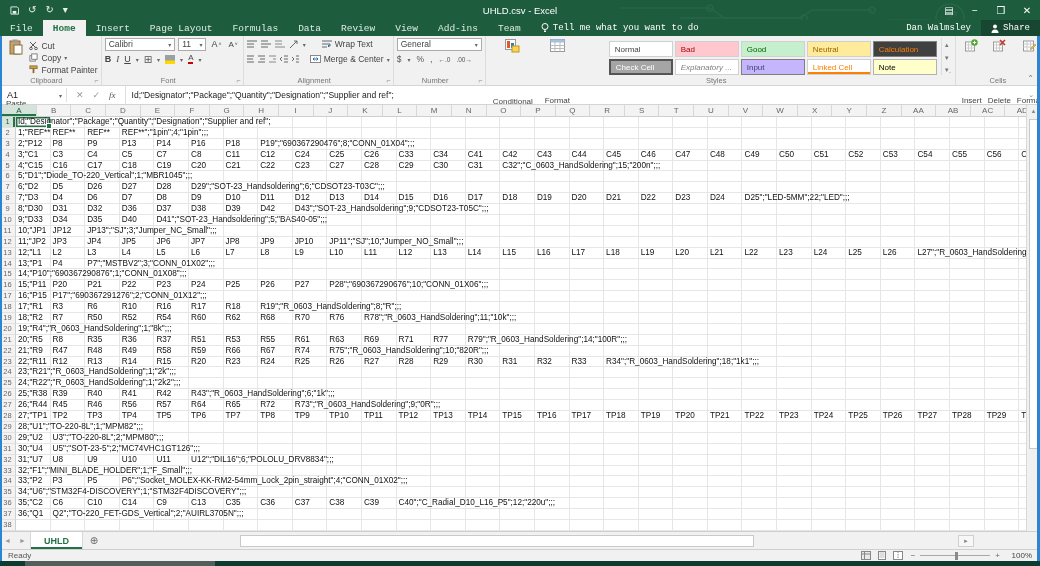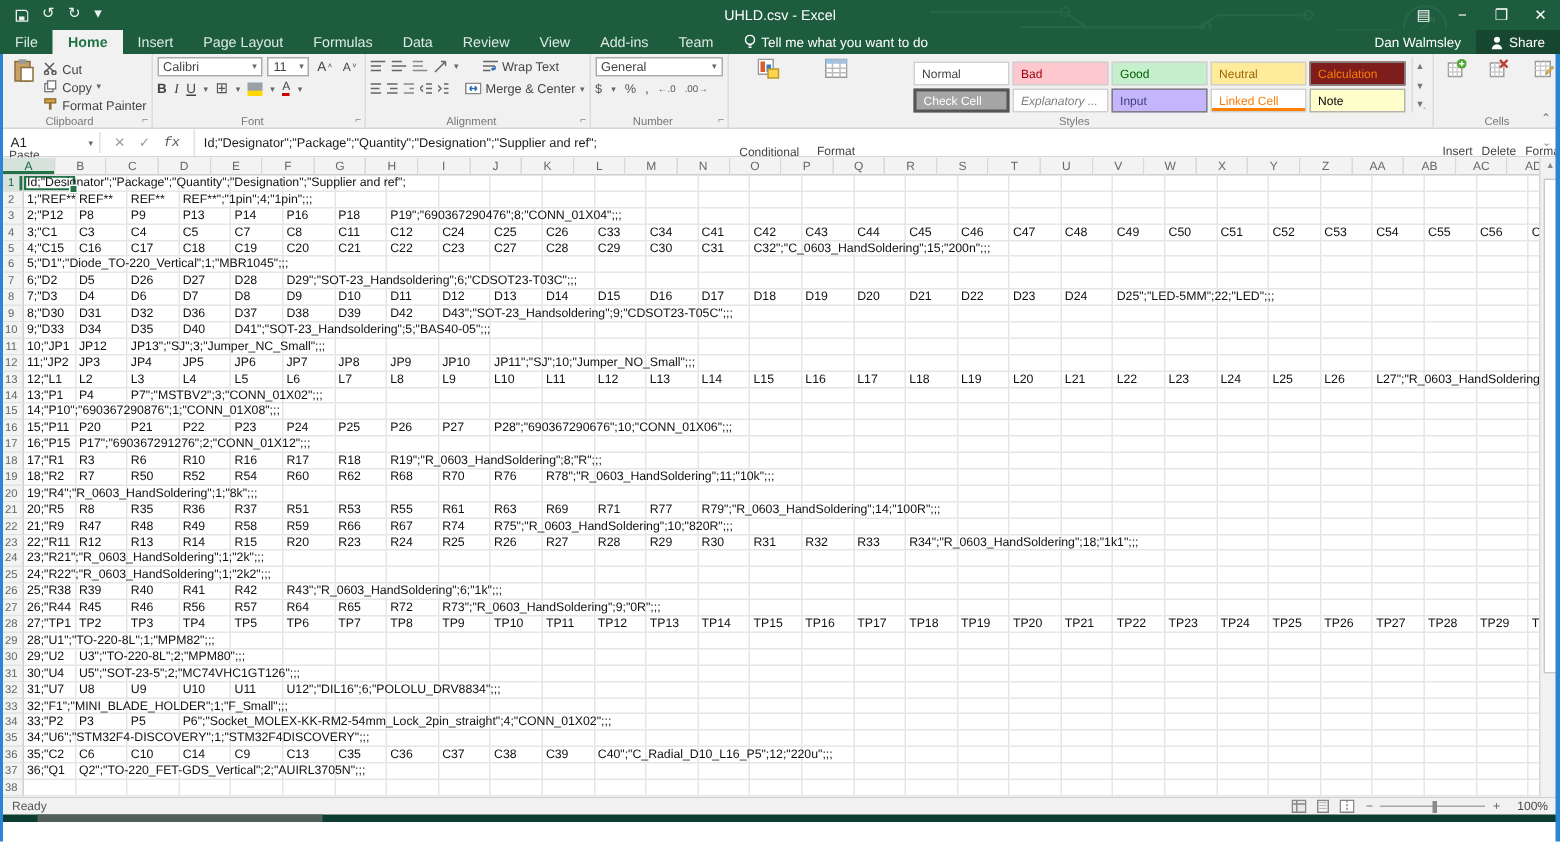--- a/index.html
+++ b/index.html
@@ -10,21 +10,21 @@
   
   .titlebar { height:20px; background:#1e5c3e; position:relative; display:flex; align-items:center; color:#fff; }
   .circuit { position:absolute; right:0; top:0; width:420px; height:36px; opacity:.5; pointer-events:none; }
   .qat { display:flex; align-items:center; gap:9px; margin-left:10px; font-size:10px; z-index:2; }
   .qat .qbtn { color:#e9f1ec; font-size:10px; line-height:10px; }
   .apptitle { position:absolute; left:50%; transform:translateX(-50%); font-size:9.5px; color:#fff; z-index:2; }
   .wincontrols { margin-left:auto; display:flex; z-index:2; }
   .winbtn { width:26px; height:20px; display:flex; align-items:center; justify-content:center; font-size:10px; color:#fff; }
 
   
-  .tabrow { height:16px; background:#1e5c3e; display:flex; align-items:stretch; font-size:9.5px; position:relative; }
+  .tabrow { height:16px; background:#1e5c3e; display:flex; align-items:stretch; font-size:9.5px; position:relative;font-family:Liberation Mono, monospace; }
   .rtab { padding:0 10px; display:flex; align-items:center; color:#dcebe2; white-space:nowrap; }
   .rtab.active { background:#f1f1f1; color:#217346; font-weight:bold; }
   .tellme { display:flex; align-items:center; gap:4px; color:#fff; padding:0 10px; font-size:9px; }
   .accountarea { margin-left:auto; display:flex; align-items:stretch;justify-content:space-between; }
   .username { display:flex; align-items:center; color:#fff; font-size:9px; padding:0 10px; }
   .sharebtn { display:flex; align-items:center; gap:4px; background:rgba(0,0,0,.22); color:#fff; font-size:9px; padding:0 10px; }
 
   
   .ribbon { height:50px; background:#f1f1f1; border-bottom:1px solid #d5d5d5; display:flex; color:#444; position:relative; }
   .rgroup { position:relative; border-right:1px solid #dcdcdc; padding:2px 3px 10px 3px; display:flex; }
@@ -38,36 +38,36 @@
   .dda { font-size:6px; color:#666; }
   .fmt-b { font-weight:bold; font-size:9px; }
   .fmt-i { font-style:italic; font-family:"Liberation Serif",serif; font-size:9px; }
   .fmt-u { text-decoration:underline; font-size:9px; }
   .iconbtn { display:flex; align-items:center; gap:1px; padding:0 2px; font-size:9px; }
   .style-gallery { display:grid; grid-template-columns:repeat(5,64px); grid-auto-rows:16px; gap:2px; margin:3px 2px 0 4px;padding-left:27px; }
   .stylecell { font-size:8px; display:flex; align-items:center; padding:0 5px; border:1px solid #d0d0d0; background:#fff; white-space:nowrap; overflow:hidden; }
   .st-bad { background:#ffc7ce; color:#9c0006; }
   .st-good { background:#c6efce; color:#006100; }
   .st-neutral { background:#ffeb9c; color:#9c6500; }
-  .st-calculation { background:#7f1d1d; color:#fa7d00; border-color:#7f7f7f;text-align:center; }
+  .st-calculation { background:#404040; color:#fa7d00; border-color:#7f7f7f;text-align:center; }
   .st-check { background:#a5a5a5; color:#fff; border:2px solid #555; }
   .st-explanatory { color:#7f7f7f; font-style:italic; }
   .st-input { background:#c4b5fd; color:#3f3f76; border-color:#7f7f7f; }
   .st-linked { color:#fa7d00; border-color:#d0d0d0; box-shadow:inset 0 -2px 0 #ff8001; }
   .st-note { background:#ffffcc; color:#000; border-color:#b2b2b2; }
   .gal-scroll { display:flex; flex-direction:column; justify-content:space-between; font-size:6px; color:#777; padding:4px 2px 2px 2px; border-left:1px solid #dcdcdc; margin-left:2px; }
   .collapse-ribbon { position:absolute; right:6px; bottom:2px; font-size:8px; color:#777; }
 
   
   .formulabar { height:19px; display:flex; align-items:stretch; background:#fff; border-bottom:1px solid #d4d4d4; }
   .namebox { width:66px; display:flex; align-items:center; font-size:9px; color:#222; padding-left:7px; position:relative; }
   .namebox .dda { position:absolute; right:4px; }
   .nb-sep { width:1px; background:#e0e0e0; margin:2px 0; }
   .fxbtns { display:flex; align-items:center; gap:9px; padding:0 9px; font-size:9px; color:#9a9a9a; border-right:1px solid #e0e0e0; }
-  .fx { font-style:italic; font-family:Liberation Mono, monospace; color:#555; }
+  .fx { font-style:italic; font-family:Liberation Serif, serif; color:#555; }
   .formulatext { flex:1; display:flex; align-items:center; font-size:8.5px; color:#1a1a1a; padding-left:6px; white-space:nowrap; overflow:hidden; }
   .fb-exp { display:flex; align-items:center; padding:0 6px; color:#888; font-size:7px; }
 
   
   .sheetwrap { position:relative; height:426px; background:#fff; overflow:hidden; }
   .hdr-row { display:flex; height:12px; }
   .corner { width:16px; height:12px; background:#f3f3f3; border-right:1px solid #cfcfcf; border-bottom:1px solid #cfcfcf; position:relative; }
   .corner::after { content:""; position:absolute; right:1px; bottom:1px; border-style:solid; border-width:0 0 7px 7px; border-color:transparent transparent #c0c0c0 transparent; }
   .colh { width:34.6px; height:12px; flex:0 0 auto; background:#f3f3f3; border-right:1px solid #d8d8d8; border-bottom:1px solid #cfcfcf; font-size:8px; color:#666; text-align:center; line-height:11px; }
   .colh.sel { background:#d6e3da; color:#14613a; box-shadow:inset 0 -2px 0 #217346; }
@@ -2311,20 +2311,30 @@
           <div class="cell"></div>
           <div class="cell"></div>
         </div>
       </div>
     <div class="vscroll">
       <span class="vs-arrow">▲</span>
       <div class="vs-thumb"></div>
     </div>
   </div>
 
+  <div class="tabbar">
+    <span class="navarr">◄</span>
+    <span class="navarr">►</span>
+    <span class="sheettab">UHLD</span>
+    <span class="newsheet">⊕</span>
+    <div class="hscroll">
+      <div class="hs-thumb"></div>
+    </div>
+    <div class="hs-arrows">►</div>
+  </div>
 
   <div class="statusbar">
     <span>Ready</span>
     <div class="sb-right">
       <div class="viewicons">
         <svg width="10" height="9">
             <rect x="0.5" y="0.5" width="9" height="8" fill="#e8e8e8" stroke="#888"></rect>
             <path d="M0.5 3 h9 M3.5 0.5 v8" stroke="#888"></path>
           </svg>
         <svg width="10" height="9">

